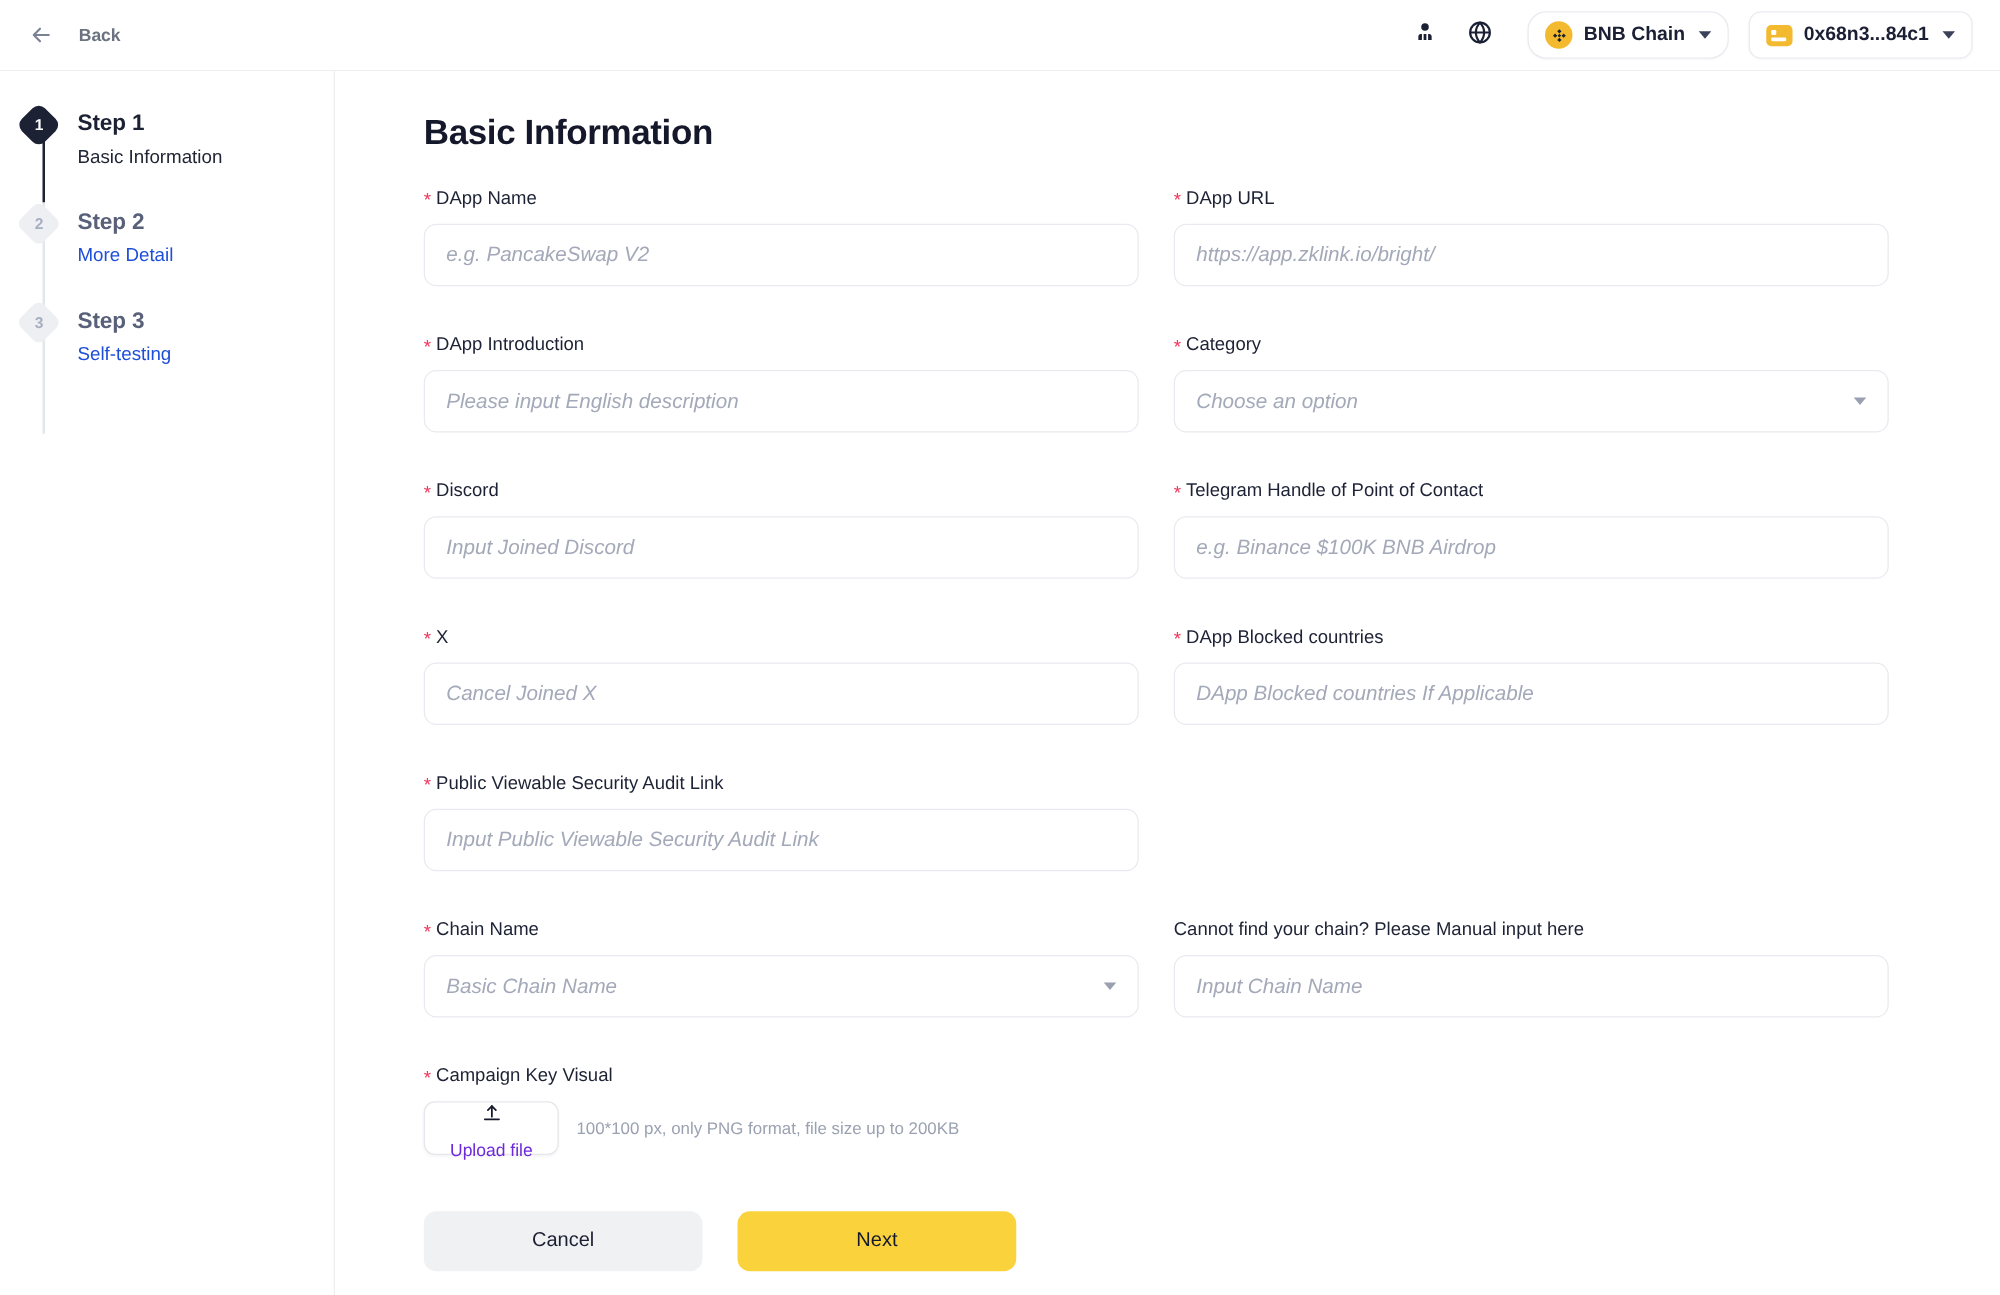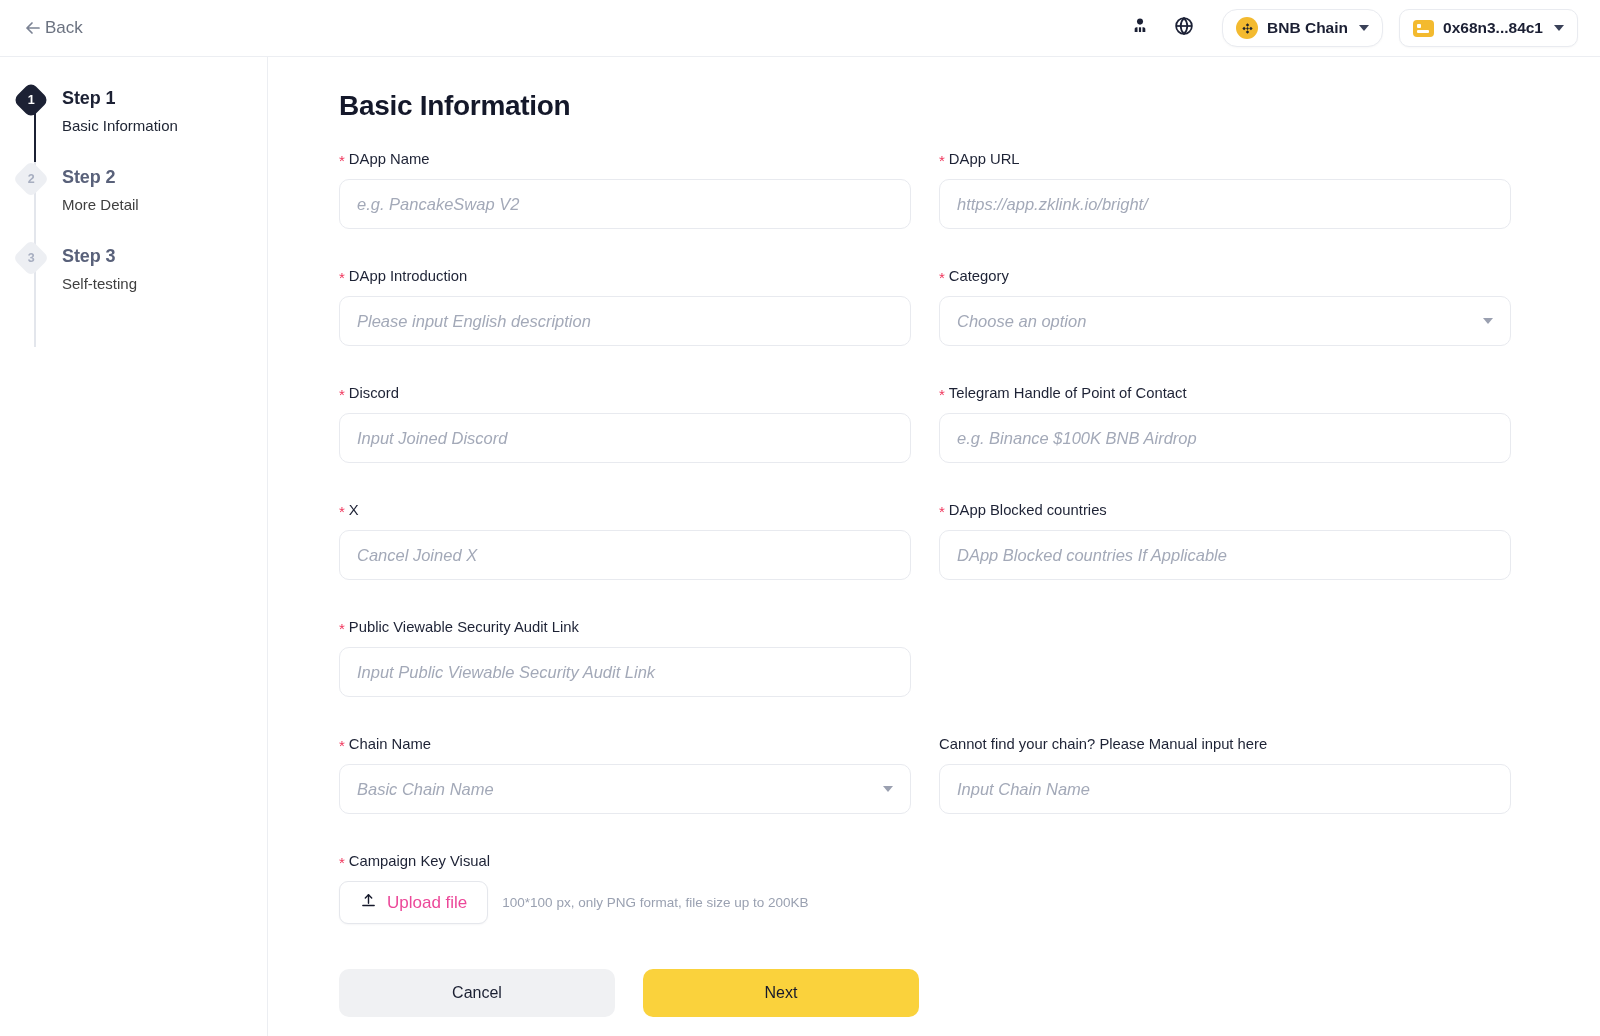--- a/index.html
+++ b/index.html
@@ -19,25 +19,26 @@
     width: 1600px;
     height: 57px;
     background: #ffffff;
     border-bottom: 1px solid #eceef2;
     display: flex;
     align-items: center;
   }
   .back-btn {
     display: flex;
     align-items: center;
-    gap: 2px;
+    gap: 20px;
     margin-left: 23px;
     cursor: pointer;
     color: #6b7280;
-    font-size: 17px;
+    font-size: 14px;
+    font-weight: bold;
   }
   .back-arrow { display: flex; align-items: center; }
   .topbar-right {
     margin-left: auto;
     display: flex;
     align-items: center;
     gap: 0px;
     padding-right: 22px;
   }
   .icon-btn {
@@ -156,21 +157,21 @@
     color: #1c2134;
     line-height: 28px;
   }
   .step-title.dim { color: #59617a; }
   .step-sub {
     font-size: 15px;
     color: #202635;
     margin-top: 4px;
     line-height: 20px;
   }
-  .step-sub.dim { color: #404040; }
+  .step-sub.dim { color: #1d4ed8; }
 
   
   .main {
     position: absolute;
     top: 57px; left: 268px;
     width: 1332px;
     height: 979px;
     background: #fff;
     overflow: hidden;
   }
@@ -243,38 +244,39 @@
   }
   .upload-btn {
     display: flex;
     align-items: center;
     gap: 10px;
     height: 43px;
     padding: 0 20px;
     border: 1px solid #e5e7ec;
     border-radius: 9px;
     background: #fff;
-    font-size: 17px;
-    color: #ec4899;
+    font-size: 14px;
+    color: #6d28d9;
     cursor: pointer;
     box-shadow: 0 1px 2px rgba(16,24,40,0.04);
+    flex-direction: column;
   }
   .upload-note {
     font-size: 13.5px;
     color: #9aa1b1;
   }
 
   
   .actions {
     display: flex;
     gap: 28px;
     margin-top: 45px;
   }
   .btn {
-    width: 276px;
+    width: 223px;
     height: 48px;
     border-radius: 10px;
     display: flex;
     align-items: center;
     justify-content: center;
     font-size: 16px;
     font-weight: 400;
     cursor: pointer;
     border: none;
   }

